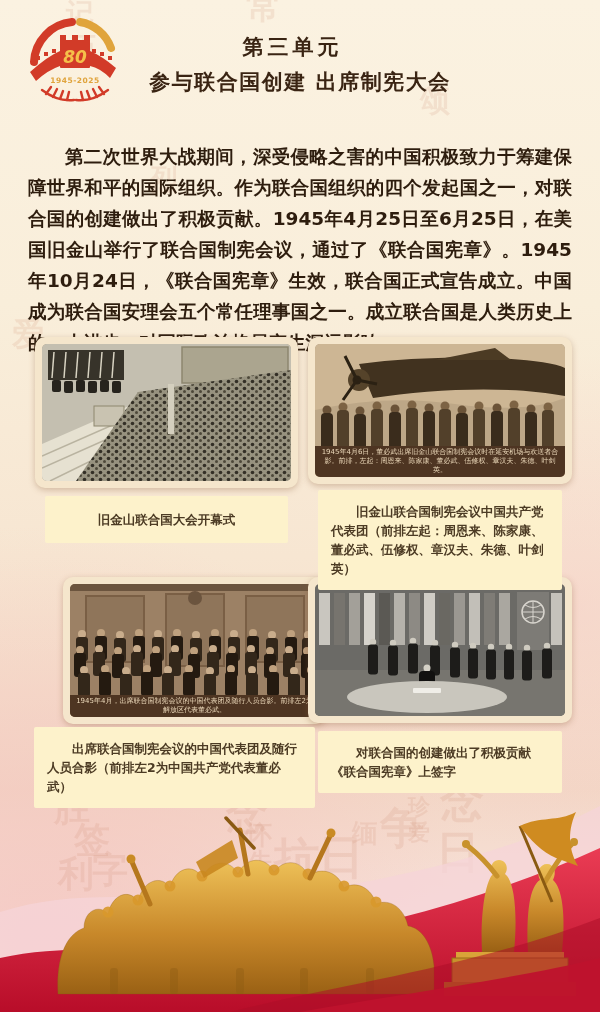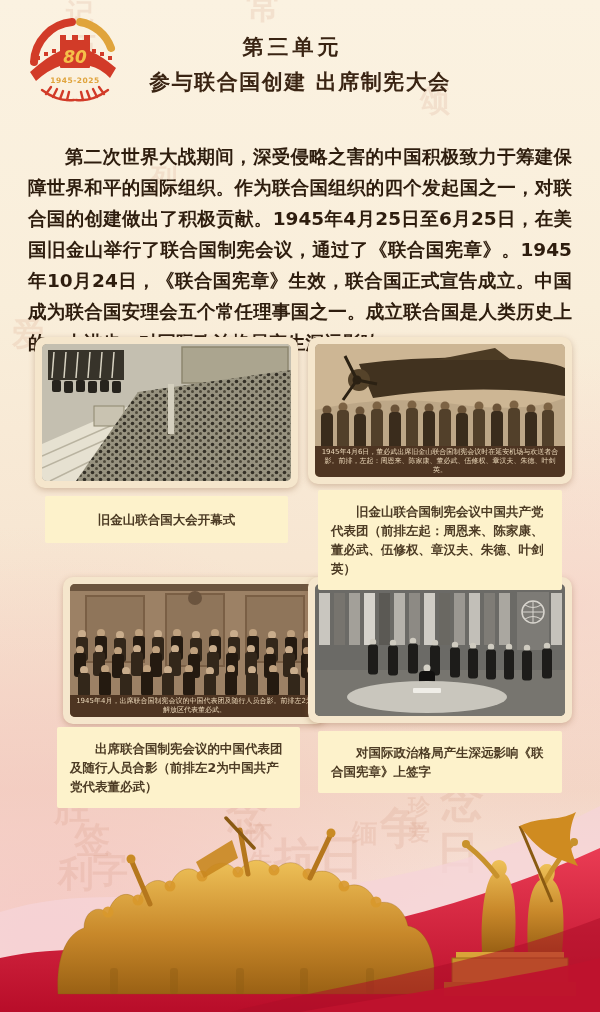--- a/index.html
+++ b/index.html
@@ -34,21 +34,21 @@
   #photo-card-1{left:35px;top:337px;width:263px;height:151px;}
   #photo-card-2{left:308px;top:337px;width:264px;height:147px;}
   #photo-card-3{left:35px;top:577px;width:263px;height:147px;margin-left:28px;}
   #photo-card-4{left:308px;top:577px;width:264px;height:146px;}
   
   .caption{position:absolute;z-index:3;background:#fdf2cb;color:#4c3b24;border-radius:2px;
     font-size:12.5px;line-height:19px;font-weight:bold;padding:12px 13px;text-indent:2em;
     box-sizing:border-box;}
   #caption-1{left:45px;top:496px;width:243px;text-align:center;text-indent:0;padding:14px 10px;}
   #caption-2{left:318px;top:490px;width:244px;}
-  #caption-3{left:57px;top:727px;width:243px;}
+  #caption-3{left:34px;top:727px;width:281px;}
   #caption-4{left:318px;top:731px;width:244px;}
   
   .bottom-art{position:absolute;left:0;bottom:0;width:600px;height:250px;z-index:4;}
 </style>
 </head>
 <body>
 
 <div class="poster">
 
   <div class="wm-layer">
@@ -324,21 +324,21 @@
         </g>
         <ellipse cx="112" cy="113" rx="80" ry="16" fill="#c9c6bd"></ellipse>
         <rect x="98" y="104" width="28" height="5" rx="1" fill="#f0eee8"></rect>
       </svg>
     </div>
   </div>
 
   <div class="caption" id="caption-2">旧金山联合国制宪会议中国共产党代表团（前排左起：周恩来、陈家康、董必武、伍修权、章汉夫、朱德、叶剑英）</div>
   <div class="caption" id="caption-1">旧金山联合国大会开幕式</div>
   <div class="caption" id="caption-3">出席联合国制宪会议的中国代表团及随行人员合影（前排左2为中国共产党代表董必武）</div>
-  <div class="caption" id="caption-4">对国际政治格局产生深远影响《联合国宪章》上签字</div>
+  <div class="caption" id="caption-4">对联合国的创建做出了积极贡献《联合国宪章》上签字</div>
 
   <svg class="bottom-art" viewBox="0 0 600 250" preserveAspectRatio="none">
     <defs>
       <linearGradient id="goldG" x1="0" y1="0" x2="0" y2="1">
         <stop offset="0" stop-color="#eec158"></stop>
           <stop offset="0.55" stop-color="#c8882a"></stop>
           <stop offset="1" stop-color="#9a6114"></stop>
       </linearGradient>
       <linearGradient id="redG" x1="0" y1="0" x2="0" y2="1">
         <stop offset="0" stop-color="#ea3c54"></stop>

